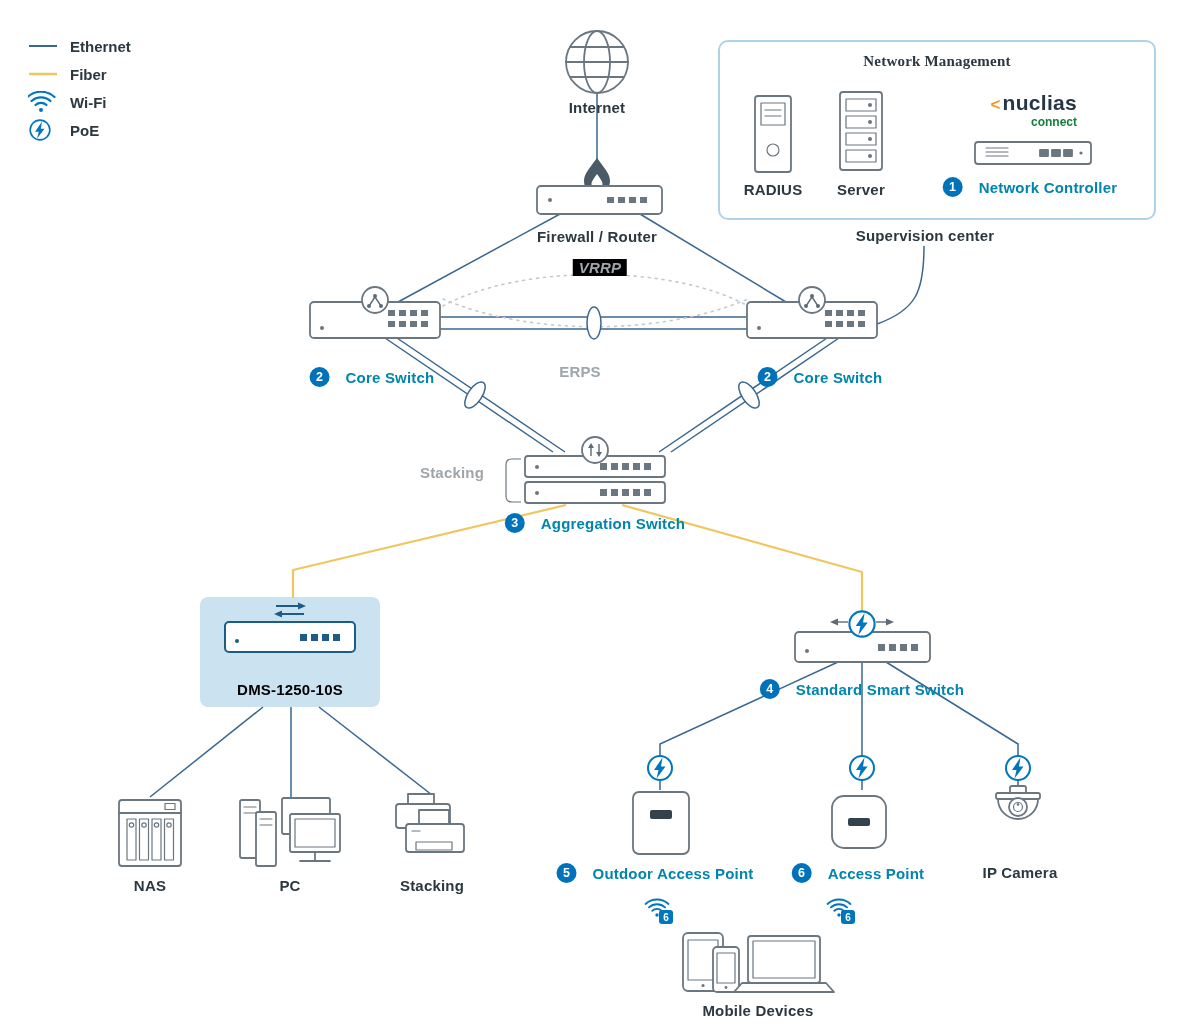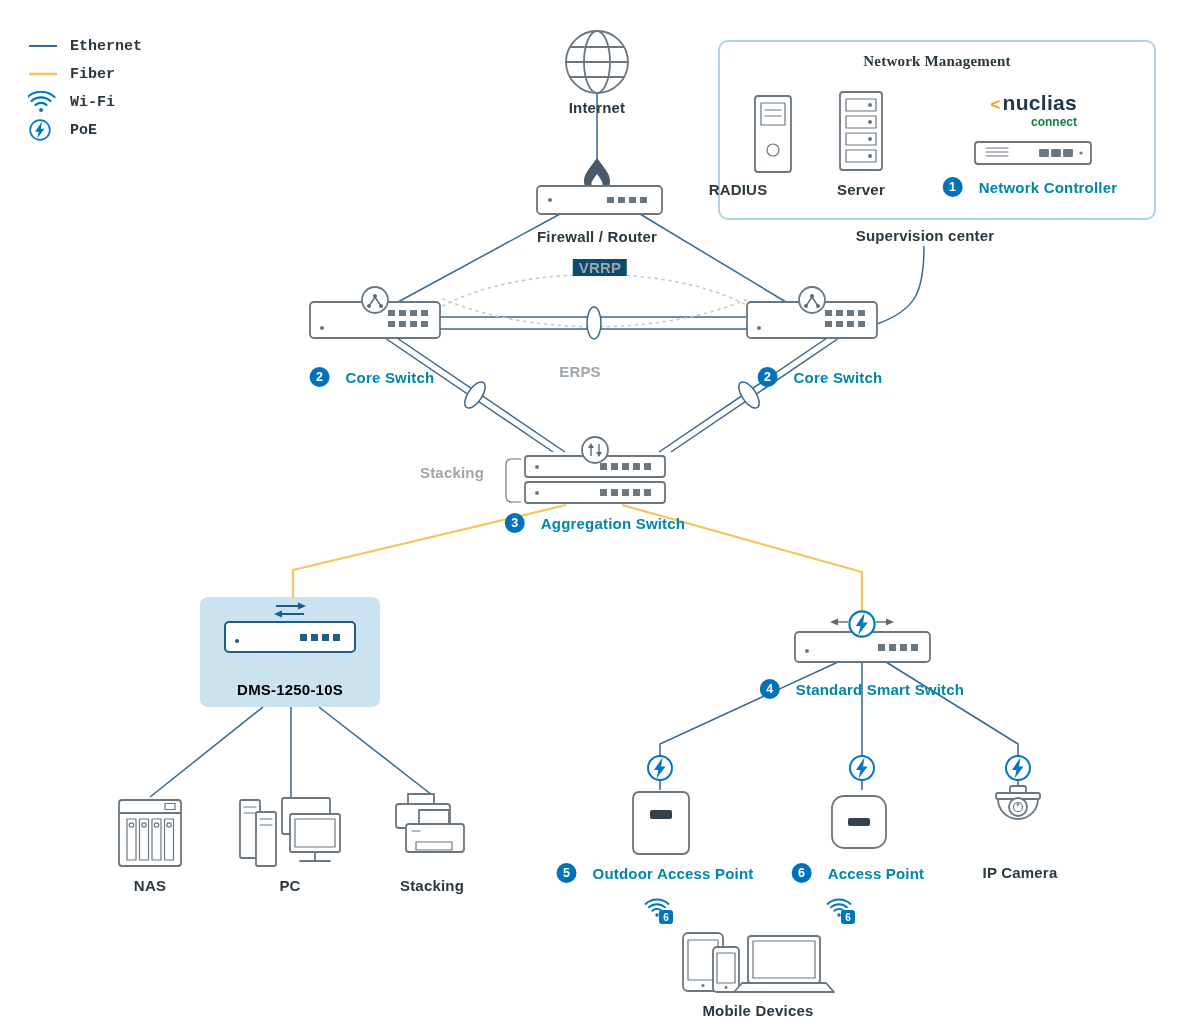--- a/index.html
+++ b/index.html
@@ -7,29 +7,29 @@
   .canvas { position:relative; width:1200px; height:1034px; background:#fff; overflow:hidden; }
   .canvas > svg { position:absolute; left:0; top:0; }
 
   .panel { position:absolute; left:718px; top:40px; width:438px; height:180px;
            border:2px solid #AFD3E6; border-radius:10px; background:#fff; }
 
   .lbl { position:absolute; transform:translateX(-50%); white-space:nowrap;
          font-size:15px; font-weight:700; color:#2B3840; letter-spacing:.2px; }
   .blue  { color:#0085AD;padding-left:8px; }
   .muted { color:#9FA6AB; }
-  .bg    { background:#0c4a6e; padding:0 6px; }
+  .bg    { background:#000000; padding:0 6px;font-style:italic; }
   .dmslbl{ color:#000000; }
 
   .row { display:flex; align-items:center; gap:8px; }
   .badge { width:20px; height:20px; border-radius:50%; background:#0072BC; color:#fff;
            font-size:12.5px; font-weight:700; line-height:20px; text-align:center; flex:0 0 auto; }
 
   .legend { position:absolute; left:28px; top:36px; display:flex; flex-direction:column; gap:8px; }
-  .legend-row { display:flex; align-items:center; gap:10px; height:20px;font-family:Liberation Mono, monospace; }
+  .legend-row { display:flex; align-items:center; gap:10px; height:20px; }
   .leg-ic { width:32px; display:flex; align-items:center; }
   .leg-txt { font-size:15px; font-weight:600; color:#2B3840; }
 
   .nuclias { position:absolute; left:985px; top:92px; width:92px; text-align:right; line-height:1; }
   .nuclias-rowi { display:flex; justify-content:flex-end; align-items:baseline; }
   .chev { color:#F7941E; font-weight:800; font-size:17px; margin-right:2px; }
   .nuclias-name { color:#253746; font-weight:800; font-size:21px; letter-spacing:.3px; }
   .nuclias-sub { color:#15803d; font-weight:700; font-size:12px; margin-top:3px; }
 
   
@@ -381,21 +381,21 @@
     <div class="nuclias-rowi">
       <span class="chev">&lt;</span>
       <span class="nuclias-name">nuclias</span>
     </div>
     <div class="nuclias-sub">connect</div>
   </div>
 
   <div class="lbl" style="left:597px; top:99px;">Internet</div>
   <div class="lbl" style="left:597px; top:228px;">Firewall / Router</div>
   <div class="lbl" style="left:937px; top:53px;font-family:Liberation Serif, serif;">Network Management</div>
-  <div class="lbl" style="left:738px; top:181px;">RADIUS</div>
+  <div class="lbl" style="left:773px; top:181px;">RADIUS</div>
   <div class="lbl" style="left:861px; top:181px;">Server</div>
 
   <div class="lbl row" style="left:1030px; top:177px;">
     <span class="badge">1</span>
     <span class="blue">Network Controller</span>
   </div>
 
   <div class="lbl" style="left:925px; top:227px;">Supervision center</div>
   <div class="lbl muted bg" style="left:600px; top:259px;">VRRP</div>
   <div class="lbl muted" style="left:580px; top:363px;">ERPS</div>

